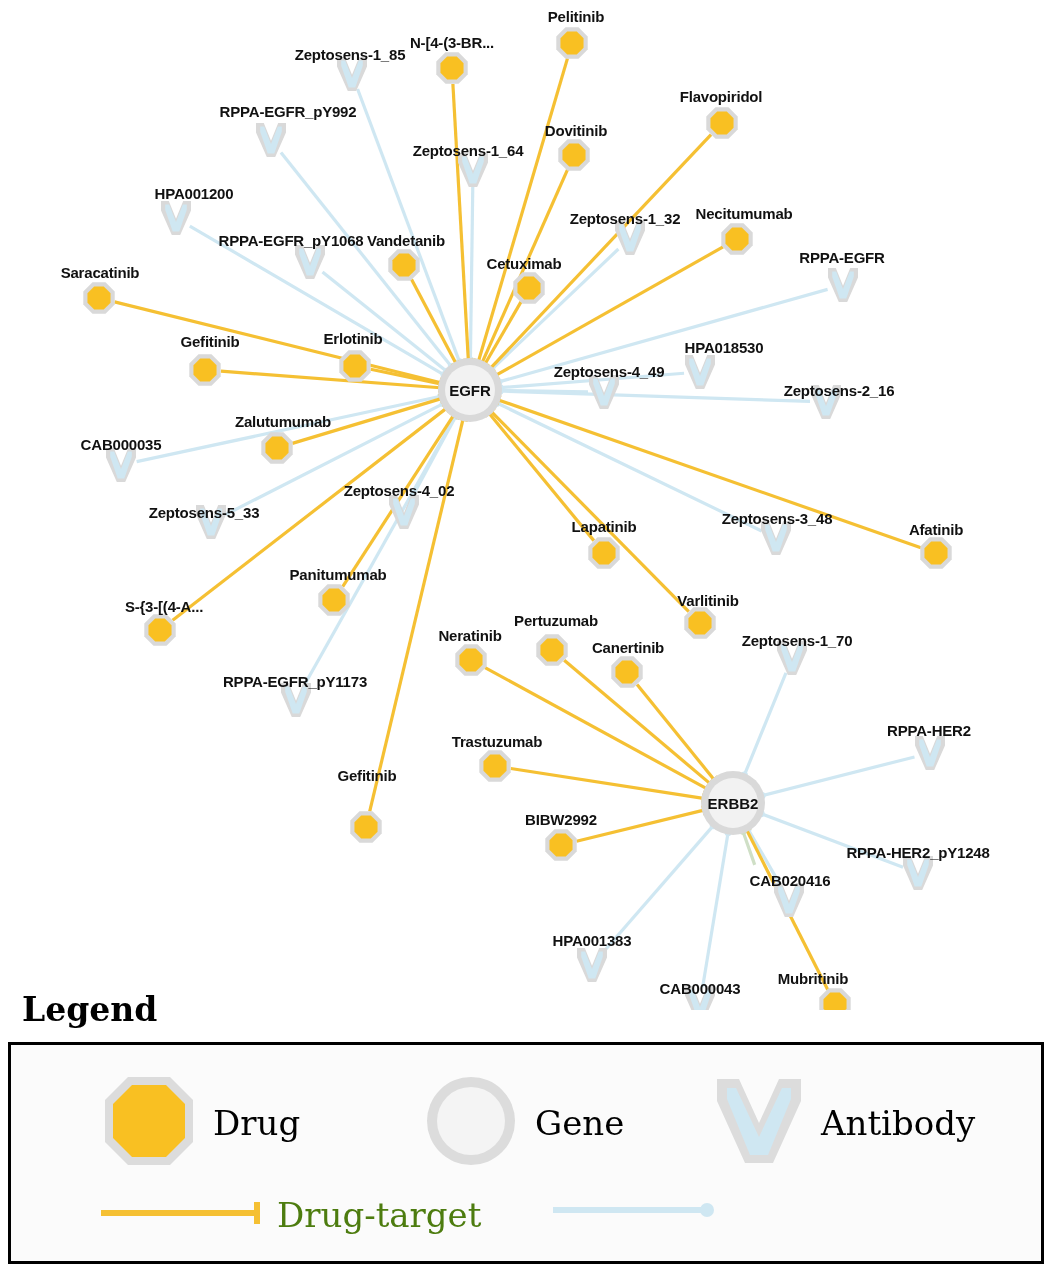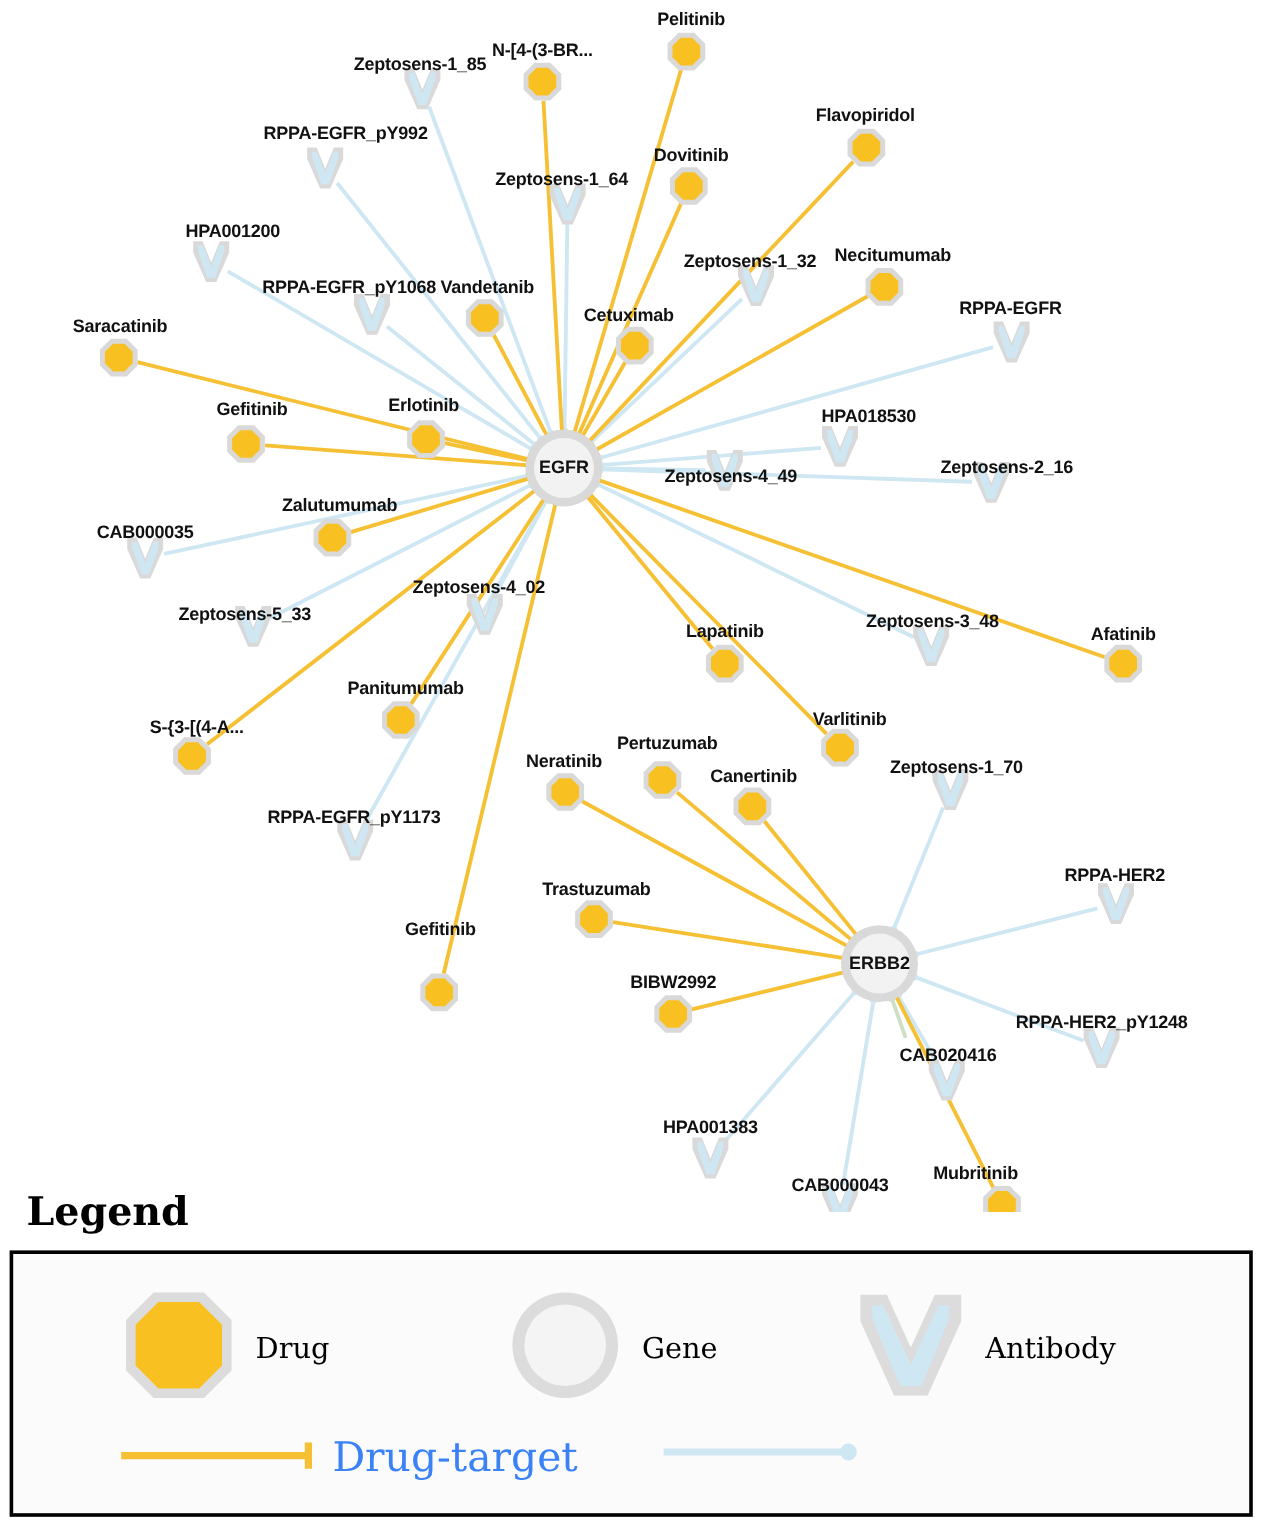--- a/index.html
+++ b/index.html
@@ -77,35 +77,35 @@
     width: 100%;
     height: 110px;
   }
   .legend-item {
     position: absolute;
     display: flex;
     align-items: center;
   }
   .legend-text {
     font-family: "DejaVu Serif", serif;
-    font-size: 24px;
+    font-size: 34px;
     color: #000000;
     margin-left: 14px;
   }
   .legend-row2 {
     position: absolute;
     top: 150px;
     left: 0;
     width: 100%;
     height: 60px;
   }
   .legend-edge-text {
     font-family: "DejaVu Serif", serif;
     font-size: 34px;
-    color: #3b82f6;
+    color: #4d7c0f;
     margin-left: 10px;
   }
 </style>
 </head>
 <body>
 
 <div id="canvas">
   <svg id="graph-svg" width="1059" height="1010">
       <g>
         <line x1="357.5971767988352" y1="88.98904973247406" x2="459.5052935021839" y2="361.89553175161114" stroke="#cfe7f2" stroke-width="3.2" stroke-linecap="butt"></line>
@@ -388,21 +388,21 @@
     </svg>
   <div id="labels-layer">
       <div class="node-label" style="left: 350px; top: 54px;">Zeptosens-1_85</div>
       <div class="node-label" style="left: 272px; top: 111px; margin-left: 16px;">RPPA-EGFR_pY992</div>
       <div class="node-label" style="left: 468px; top: 150px;">Zeptosens-1_64</div>
       <div class="node-label" style="left: 181px; top: 193px; padding-left: 26px;">HPA001200</div>
       <div class="node-label" style="left: 625px; top: 218px;">Zeptosens-1_32</div>
       <div class="node-label" style="left: 291px; top: 240px;">RPPA-EGFR_pY1068</div>
       <div class="node-label" style="left: 842px; top: 257px;">RPPA-EGFR</div>
       <div class="node-label" style="left: 724px; top: 347px;">HPA018530</div>
-      <div class="node-label" style="left: 609px; top: 371px; margin-top: 26px;">Zeptosens-4_49</div>
+      <div class="node-label" style="left: 609px; top: 371px;">Zeptosens-4_49</div>
       <div class="node-label" style="left: 839px; top: 390px;">Zeptosens-2_16</div>
       <div class="node-label" style="left: 121px; top: 444px;">CAB000035</div>
       <div class="node-label" style="left: 204px; top: 512px;">Zeptosens-5_33</div>
       <div class="node-label" style="left: 399px; top: 490px;">Zeptosens-4_02</div>
       <div class="node-label" style="left: 777px; top: 518px;">Zeptosens-3_48</div>
       <div class="node-label" style="left: 797px; top: 640px;">Zeptosens-1_70</div>
       <div class="node-label" style="left: 295px; top: 681px;">RPPA-EGFR_pY1173</div>
       <div class="node-label" style="left: 929px; top: 730px;">RPPA-HER2</div>
       <div class="node-label" style="left: 918px; top: 852px;">RPPA-HER2_pY1248</div>
       <div class="node-label" style="left: 790px; top: 880px;">CAB020416</div>

